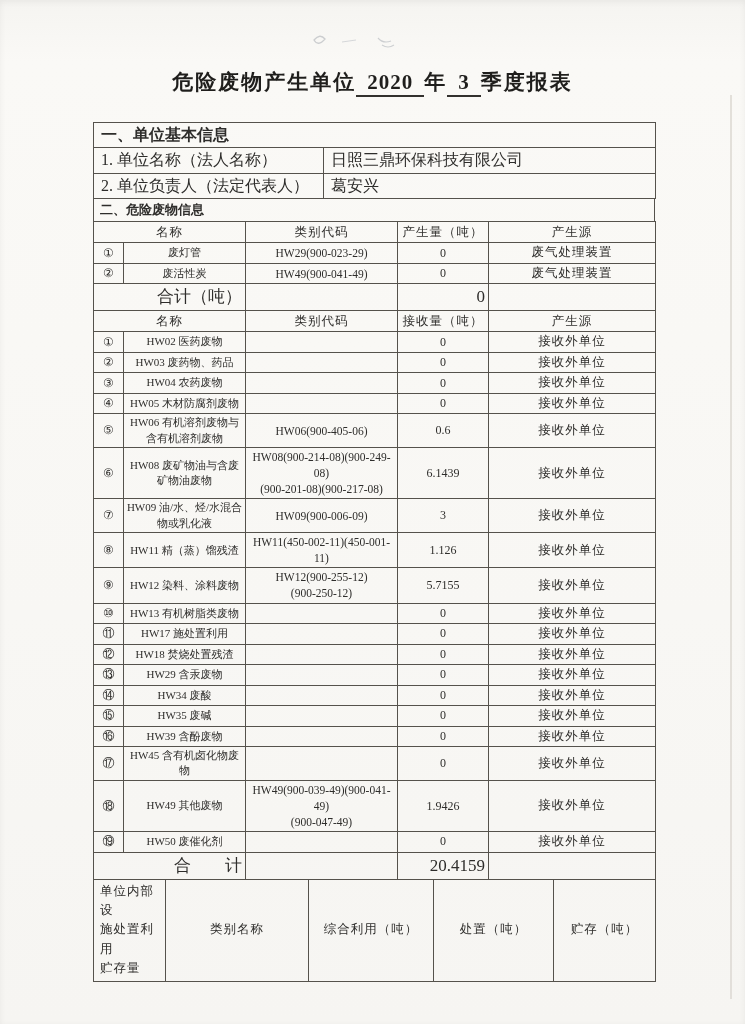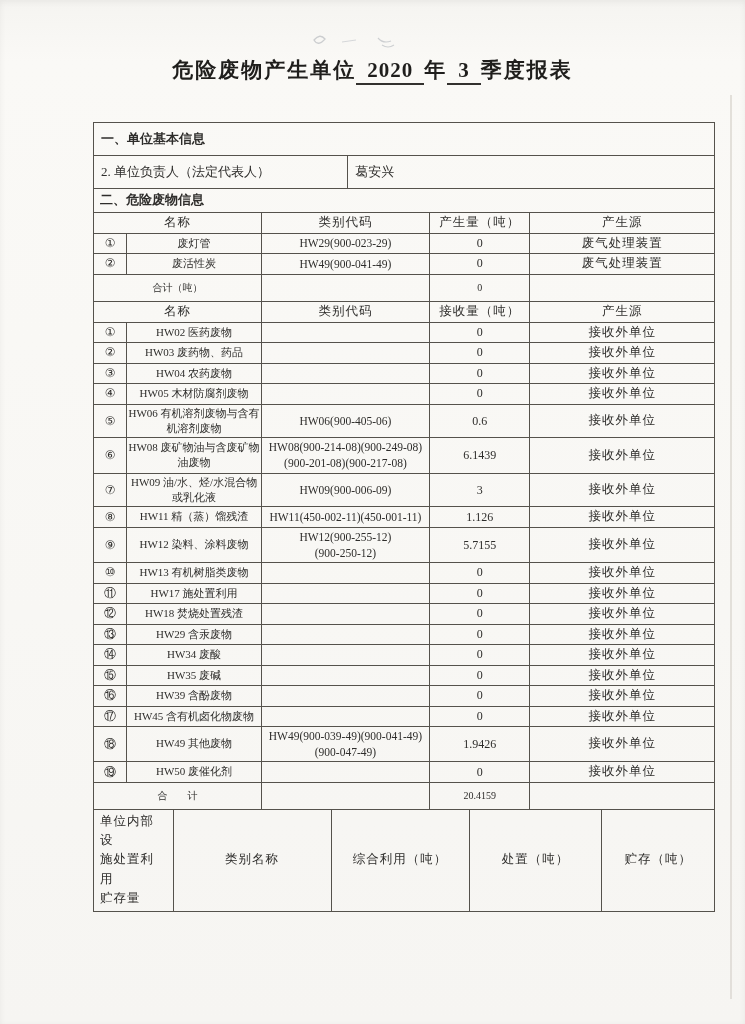--- a/index.html
+++ b/index.html
@@ -10,47 +10,47 @@
     background:linear-gradient(180deg,#f5f4f1 0%,#faf9f6 6%,#f8f7f4 60%,#f6f5f2 100%);
     overflow:hidden;
     font-family:"Liberation Serif","DejaVu Serif",serif;
     color:#2e2d2b;
     box-shadow:inset 0 2px 6px rgba(0,0,0,0.06);
   }
   .edge-shadow { position:absolute; right:13px; top:95px; bottom:25px; width:2px;
     background:#ddd9d3; opacity:0.8; }
   .pencil-mark { position:absolute; left:308px; top:28px; width:130px; height:26px; opacity:0.45; }
   .title {
-    position:absolute; top:56px; left:0; width:100%;
+    position:absolute; top:68px; left:0; width:100%;
     text-align:center; font-size:21px; font-weight:bold; letter-spacing:2px;
     color:#1f1e1c;
   }
   .u { display:inline-block; padding:0 11px; border-bottom:2px solid #33312e;
        font-family:"Liberation Serif","DejaVu Serif",serif; letter-spacing:1px; }
   .doc { position:absolute; left:93px; top:122px; width:562px; }
-  table.t { border-collapse:collapse; table-layout:fixed; width:622px; }
+  table.t { border-collapse:collapse; table-layout:fixed; width:562px; }
   table.t + table.t { margin-top:-1px; }
   .t td {
     border:1px solid #55524c;
     font-size:12px; line-height:1.4;
     padding:1px 3px;
     text-align:center; vertical-align:middle;
     overflow:hidden;
   }
   .sec td { font-weight:bold; text-align:left; font-size:13px; padding:2px 6px; height:17px; }
-  .t1 td { font-size:13px; text-align:left; padding:7px 7px; height:18px; }
+  .t1 td { font-size:16px; text-align:left; padding:1px 7px; height:18px; }
   .t51 td { height:18px; font-size:12.5px; }
   .t51 td.lbl { text-align:left; padding-left:7px; }
   .tw td { height:17px; }
   .tw td.name { font-size:11px; padding:1px 1px;margin-top:24px; }
   .tw td.code { font-size:11.5px; white-space:pre-line; padding:1px 1px; }
   .tw td.qty  { font-size:12px; }
   .tw td.src  { font-size:12.5px; letter-spacing:1px; }
   .tw tr.hdr td { font-size:12.5px; letter-spacing:1px; height:18px; }
-  .tw tr.total td { height:24px; font-size:10px; }
+  .tw tr.total td { height:24px; font-size:17px;text-align:right; }
   .t3 td { height:19px; }
   .t3 tr.hdr td { font-size:12.5px; letter-spacing:1px; }
   .t3 td.side { font-size:13px; letter-spacing:2.5px; white-space:pre-line;
                 text-align:left; padding:2px 6px; line-height:1.55; }
 </style>
 </head>
 <body>
 
 <div class="page">
 
@@ -66,20 +66,24 @@
   <div class="doc">
 
     <table class="t t1">
       <colgroup>
           <col style="width:230px">
           <col style="width:332px">
         </colgroup>
       <tbody>
           <tr class="sec">
             <td colspan="2">一、单位基本信息</td>
+          </tr>
+      <tr>
+            <td>1. 单位名称（法人名称）</td>
+            <td>日照三鼎环保科技有限公司</td>
           </tr>
       <tr>
             <td>2. 单位负责人（法定代表人）</td>
             <td>葛安兴</td>
           </tr>
     </tbody>
       </table>
 
 
     <table class="t">

